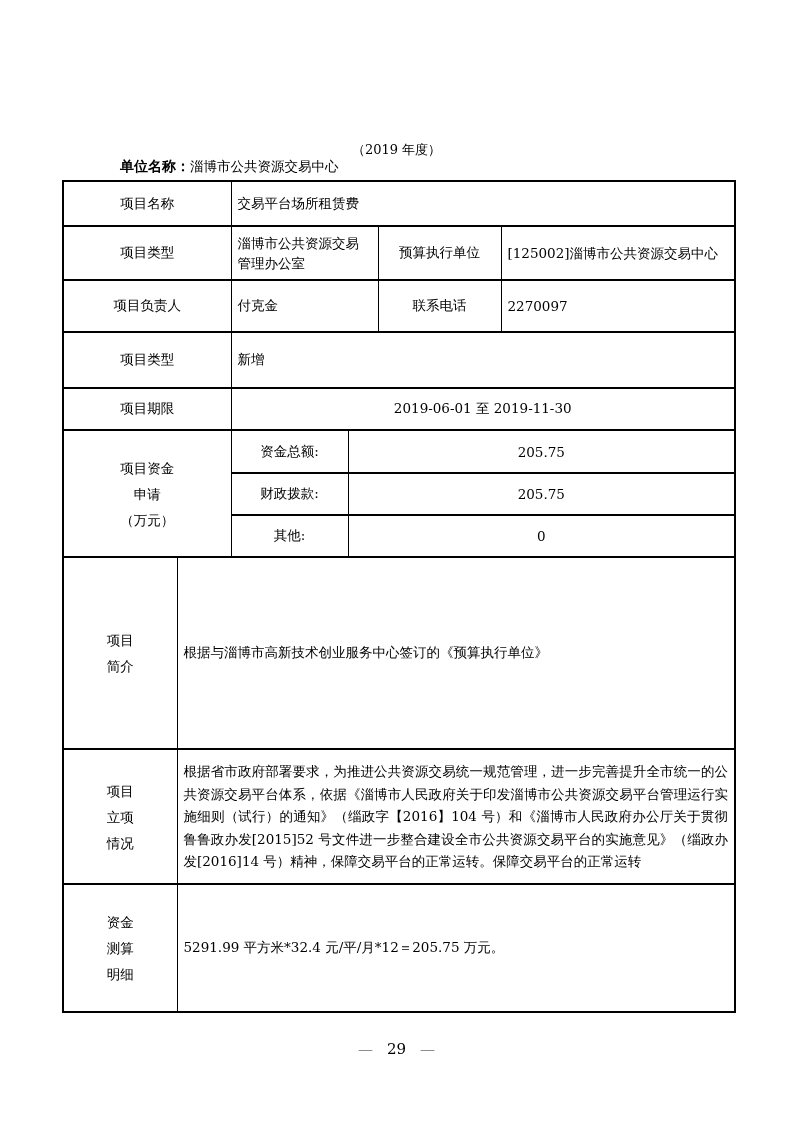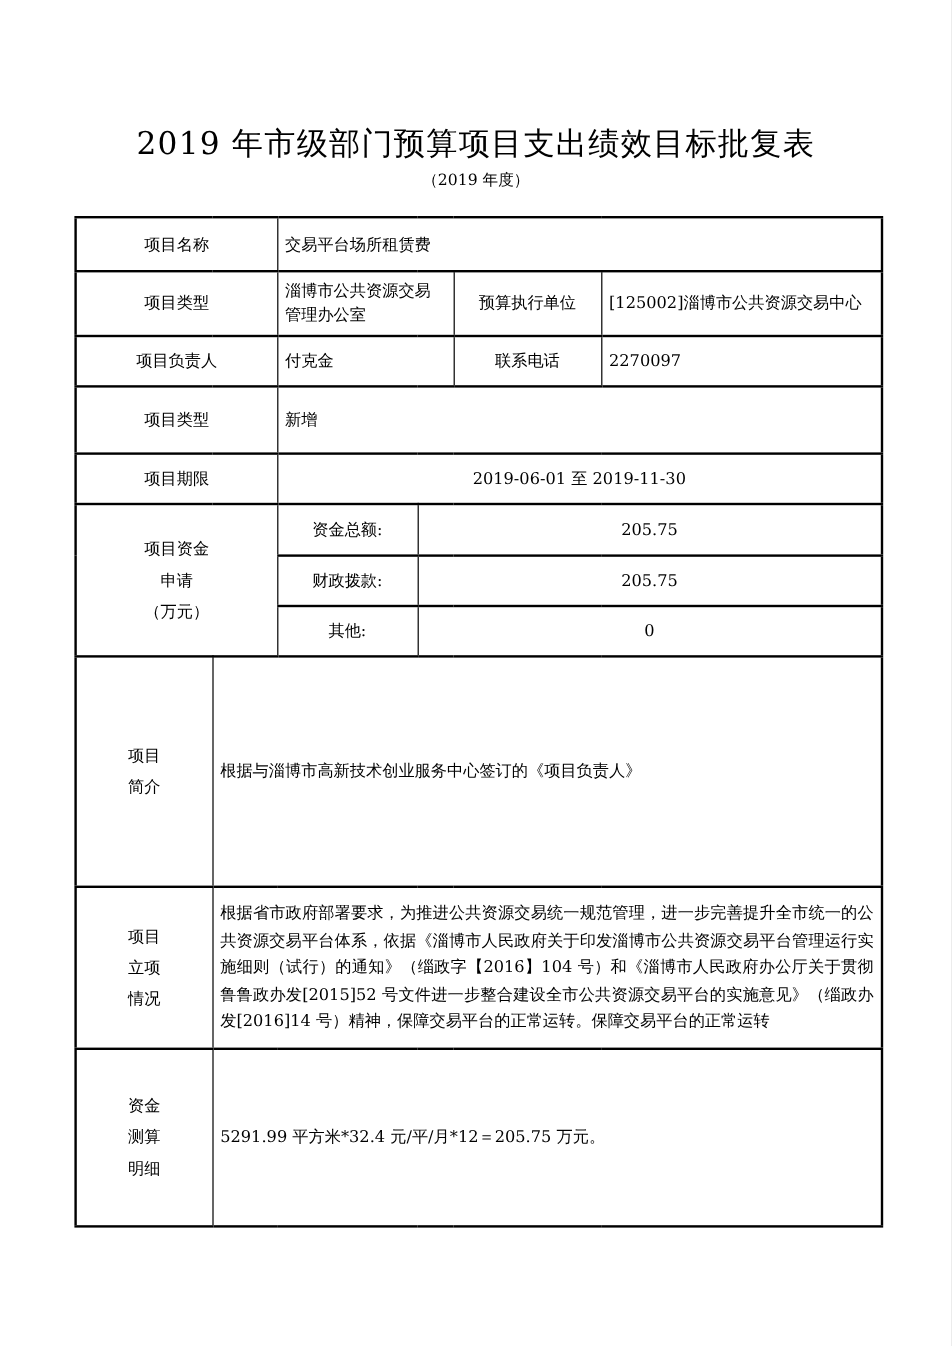--- a/index.html
+++ b/index.html
@@ -59,23 +59,25 @@
     text-align:center;font-size:15px;
   }
   .footer .dash{color:#8a8a8a;letter-spacing:0;}
   .footer .num{color:#000;padding:0 14px;}
 </style>
 </head>
 <body>
 
 <div class="page">
 
-  <h1 class="doc-title">2019 年市级部门预算项目支出绩效目标批复表</h1>
   <div class="doc-subtitle">（2019 年度）</div>
 
+  <div class="unit-line">
+    <span class="unit-label">单位名称：</span><span class="unit-value">淄博市公共资源交易中心</span>
+  </div>
 
   <table class="main">
     <colgroup>
       <col style="width:114px">
         <col style="width:54px">
         <col style="width:117px">
       <col style="width:30px">
         <col style="width:123px">
         <col style="width:234px">
     </colgroup>
@@ -86,21 +88,21 @@
       <td class="val" colspan="4">交易平台场所租赁费</td>
     </tr>
 
     <tr style="height:45px">
       <td class="lbl" colspan="2">项目类型</td>
       <td class="val" colspan="2" style="line-height:20px">淄博市公共资源交易管理办公室</td>
       <td class="lbl">预算执行单位</td>
       <td class="val" style="line-height:20px">[125002]淄博市公共资源交易中心</td>
     </tr>
 
-    <tr style="height:42px">
+    <tr style="height:52px">
       <td class="lbl" colspan="2">项目负责人</td>
       <td class="val" colspan="2">付克金</td>
       <td class="lbl">联系电话</td>
       <td class="val">2270097</td>
     </tr>
 
     <tr style="height:56px">
       <td class="lbl" colspan="2">项目类型</td>
       <td class="val type-val" colspan="4">新增</td>
     </tr>
@@ -122,35 +124,38 @@
       <td class="center" colspan="3">205.75</td>
     </tr>
     <tr style="height:42px">
       <td class="center">其他:</td>
       <td class="center" colspan="3">0</td>
     </tr>
 
     <tr style="height:192px">
       <td class="lbl preline">项目
 简介</td>
-      <td class="val mid-left" colspan="5">根据与淄博市高新技术创业服务中心签订的《项目负责人》</td>
+      <td class="val mid-left" colspan="5">根据与淄博市高新技术创业服务中心签订的《预算执行单位》</td>
     </tr>
 
     <tr style="height:135px">
       <td class="lbl preline">项目
 立项
 情况</td>
       <td class="para" colspan="5">
         <div class="just">根据省市政府部署要求，为推进公共资源交易统一规范管理，进一步完善提升全市统一的公共资源交易平台体系，依据《淄博市人民政府关于印发淄博市公共资源交易平台管理运行实施细则（试行）的通知》（缁政字【2016】104 号）和《淄博市人民政府办公厅关于贯彻鲁鲁政办发[2015]52 号文件进一步整合建设全市公共资源交易平台的实施意见》（缁政办发[2016]14 号）精神，保障交易平台的正常运转。保障交易平台的正常运转</div>
       </td>
     </tr>
 
-    <tr style="height:148px">
+    <tr style="height:128px">
       <td class="lbl preline">资金
 测算
 明细</td>
       <td class="val mid-left" colspan="5">5291.99 平方米*32.4 元/平/月*12＝205.75 万元。</td>
     </tr>
   </tbody>
     </table>
 
+  <div class="footer">
+    <span class="dash">—</span><span class="num">29</span><span class="dash">—</span>
+  </div>
 
 </div>
 
 </body></html>

